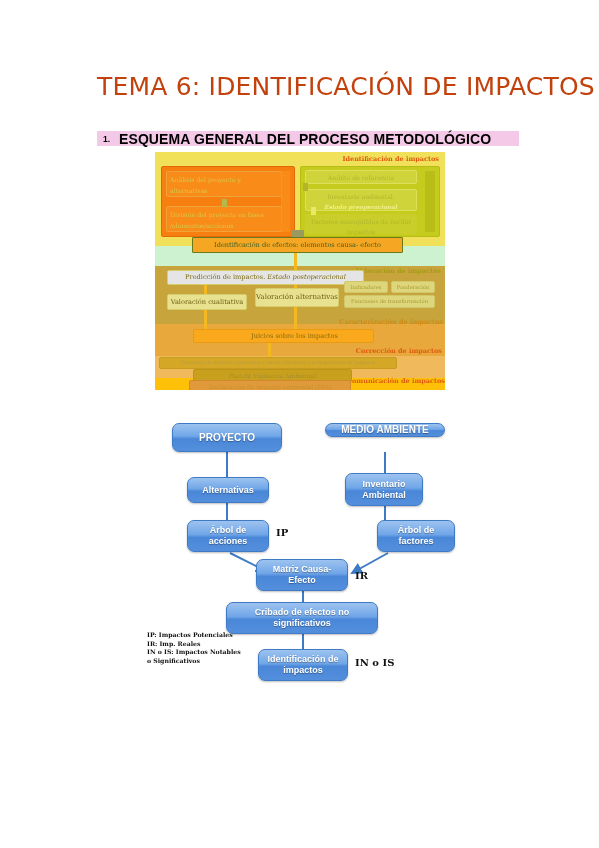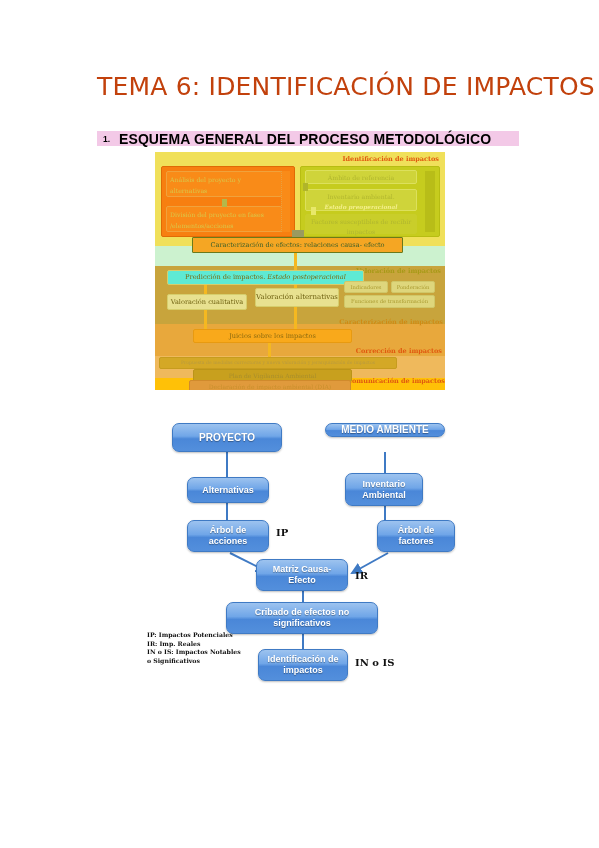--- a/index.html
+++ b/index.html
@@ -174,21 +174,21 @@
     text-align: center;
     line-height: 14px;
     z-index: 6;
   }
 
   
   #pred-imp {
     position: absolute;
     left: 12px; top: 118px;
     width: 195px; height: 13px;
-    background: #5eead4;
+    background: #e5e5e5;
     border: 1px solid #d6ce6c;
     border-radius: 2px;
     color: #7a6a14;
     font-size: 6.6px;
     text-align: center;
     line-height: 13px;
   }
   #pred-imp i { font-style: italic; }
   #val-cuali {
     position: absolute;
@@ -231,20 +231,21 @@
     position: absolute;
     left: 38px; top: 177px;
     width: 157px; height: 12px;
     background: #f9a91b;
     border: 1px solid #e89a10;
     border-radius: 2px;
     color: #8a6a10;
     font-size: 6.6px;
     text-align: center;
     line-height: 12px;
+    padding-left: 22px;
   }
   #propuesta {
     position: absolute;
     left: 4px; top: 205px;
     width: 236px; height: 10px;
     background: #d4a826;
     border: 1px solid #c79c1e;
     border-radius: 2px;
     color: #b89a40;
     font-size: 4.6px;
@@ -396,21 +397,21 @@
       <span class="env-sub">Estado preoperacional</span>
     </div>
     <div class="env-row" id="env-row-3">Factores susceptibles de recibir impactos</div>
     <div class="env-dots"></div>
     <div class="sch-conn" style="left:2px; top:16px; height:8px; background:#b0b52a;"></div>
     <div class="sch-conn" style="left:10px; top:40px; height:8px; background:#e8e86a;"></div>
   </div>
 
   <div style="position:absolute; left:137px; top:78px; width:12px; height:8px; background:#9a9a60;"></div>
 
-  <div id="cause-effect">Caracterización de efectos: relaciones causa- efecto</div>
+  <div id="cause-effect">Identificación de efectos: elementos causa- efecto</div>
 
   <div class="sch-arrow" style="left:139px; top:99px; height:19px;"></div>
   <div class="sch-arrow" style="left:49px;  top:131px; height:11px;"></div>
   <div class="sch-arrow" style="left:139px; top:131px; height:5px;"></div>
   <div class="sch-arrow" style="left:139px; top:153px; height:24px;"></div>
   <div class="sch-arrow" style="left:49px;  top:156px; height:21px;"></div>
   <div class="sch-arrow" style="left:113px; top:189px; height:16px;"></div>
   <div class="sch-arrow" style="left:113px; top:215px; height:2px;"></div>
   <div class="sch-arrow" style="left:113px; top:227px; height:2px; background:#7f9a8a;"></div>
 

